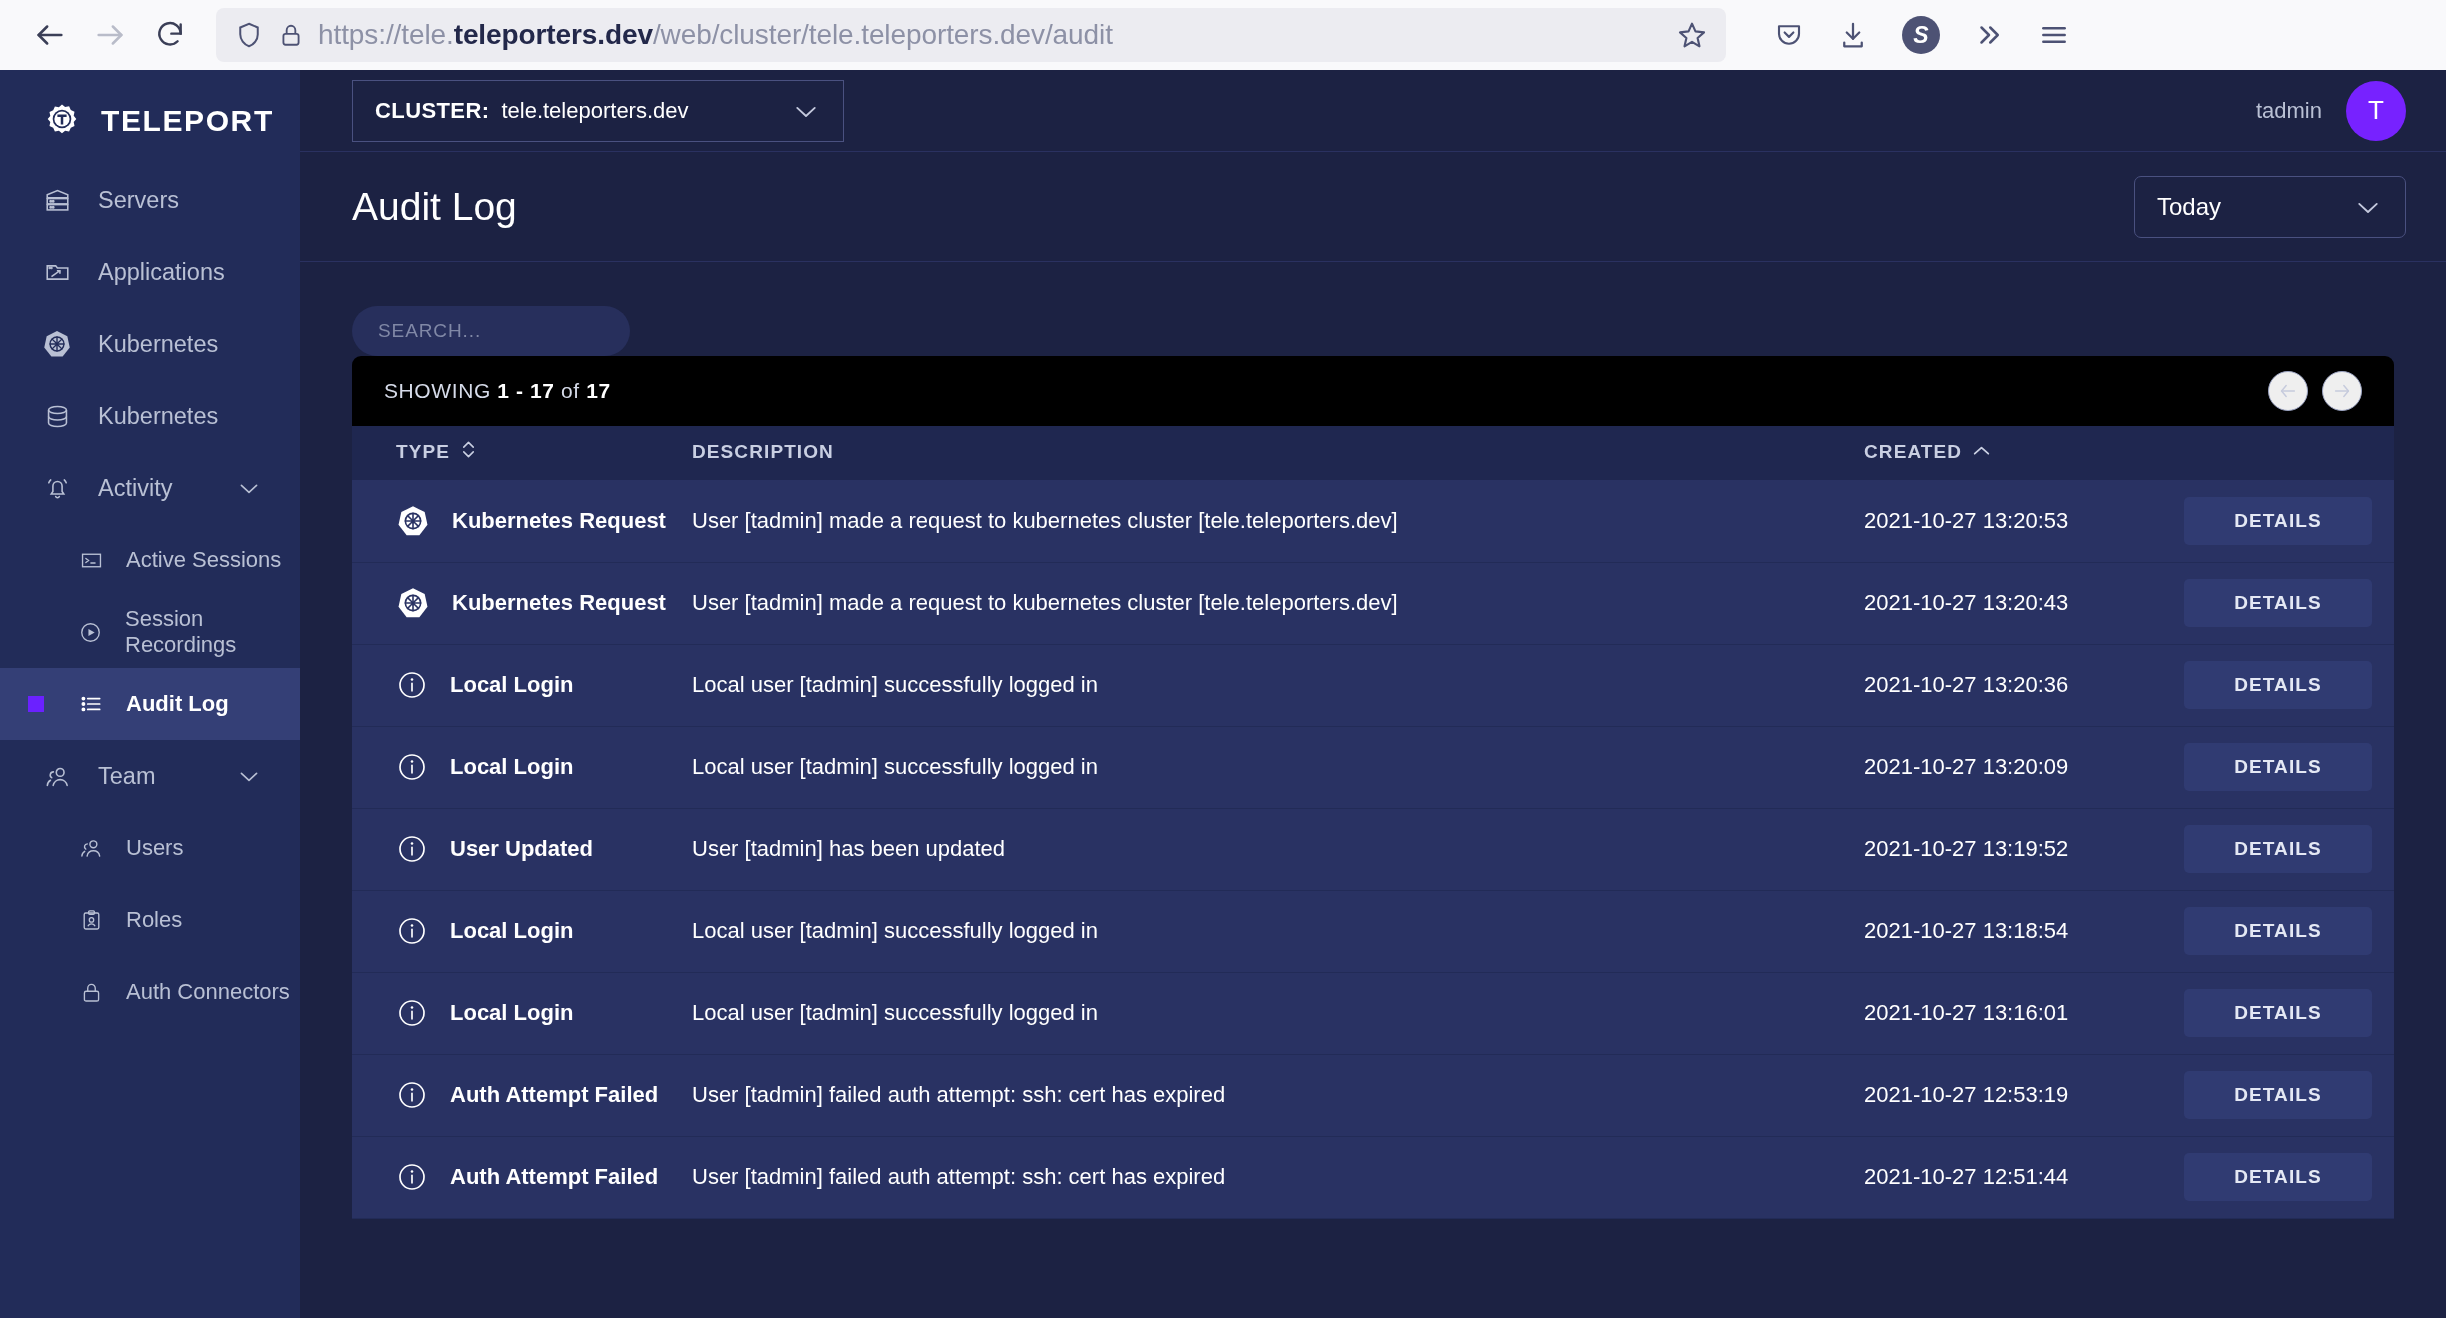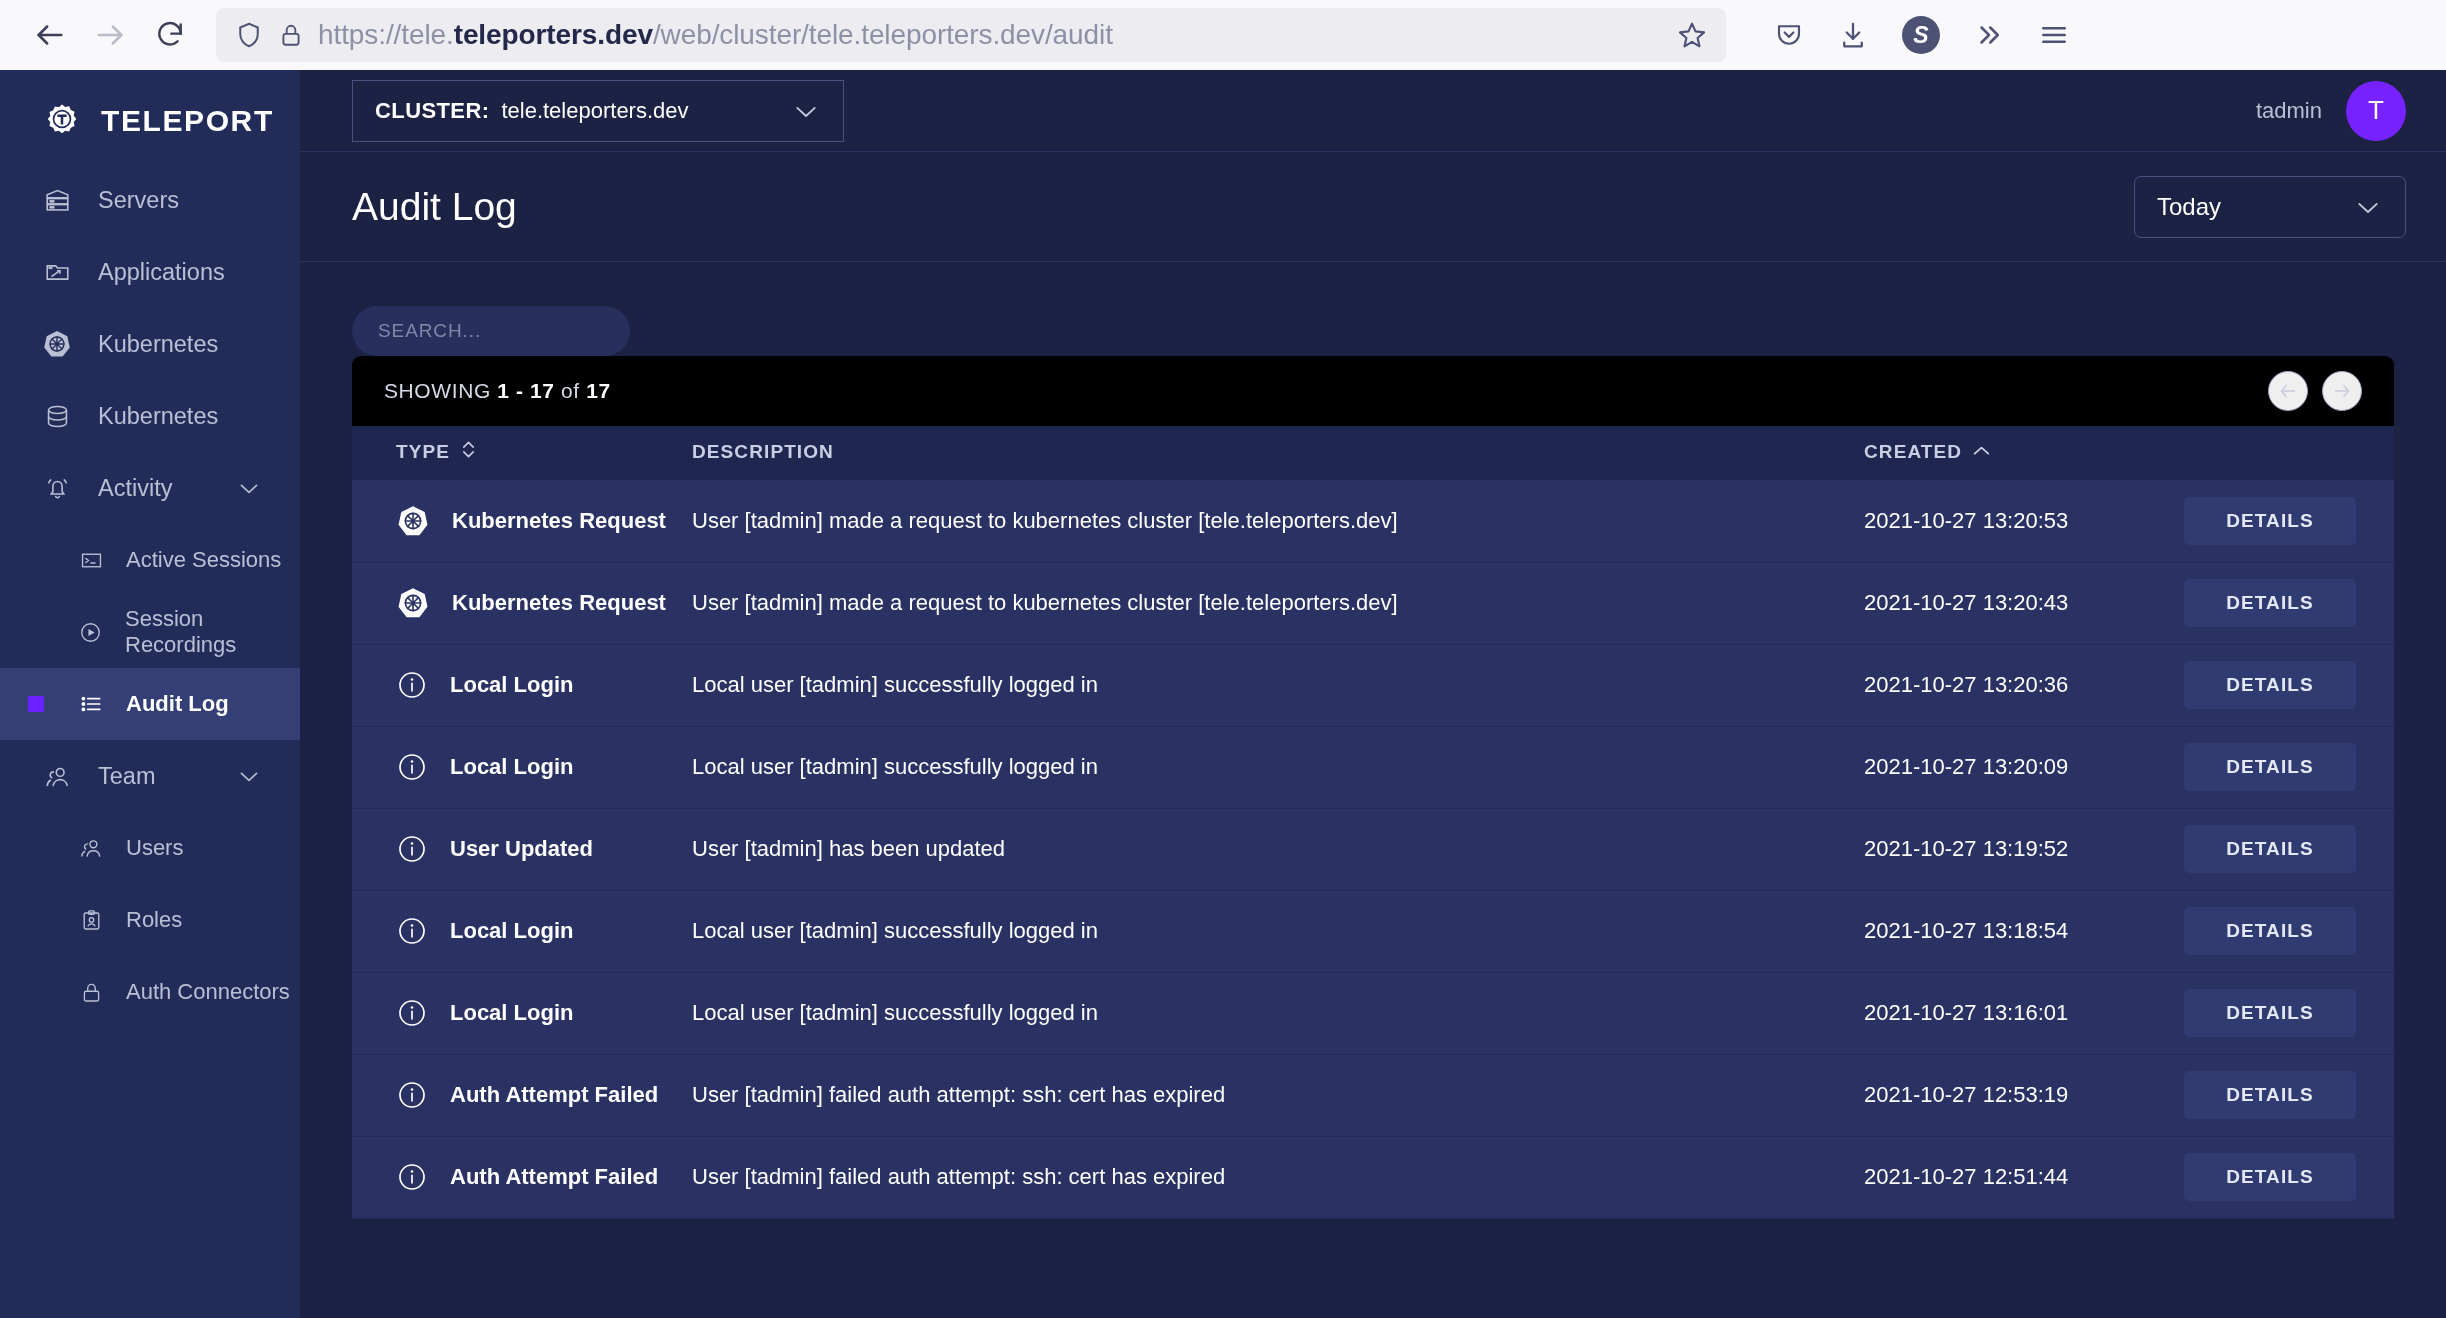--- a/index.html
+++ b/index.html
@@ -214,21 +214,21 @@
   }
   td.c-type {
     padding-left: 44px;
     font-weight: 700;
   }
   td.c-type .type-wrap { display: flex; align-items: center; gap: 22px; }
   td.c-desc { font-weight: 400; }
   td.c-created { font-weight: 400; }
   td.c-action { padding-right: 0; }
   .details-btn {
-    width: 172px; height: 48px;
+    width: 188px; height: 48px;
     background: #303b72;
     border: none; border-radius: 5px;
     color: #e4e8f4;
     font-size: 19px; font-weight: 700;
     letter-spacing: 1.1px;
     font-family: "Liberation Sans", sans-serif;
   }
 
   .k8s-icon { width: 34px; height: 34px; display:block; }
   .info-icon { width: 32px; height: 32px; display:block; }

